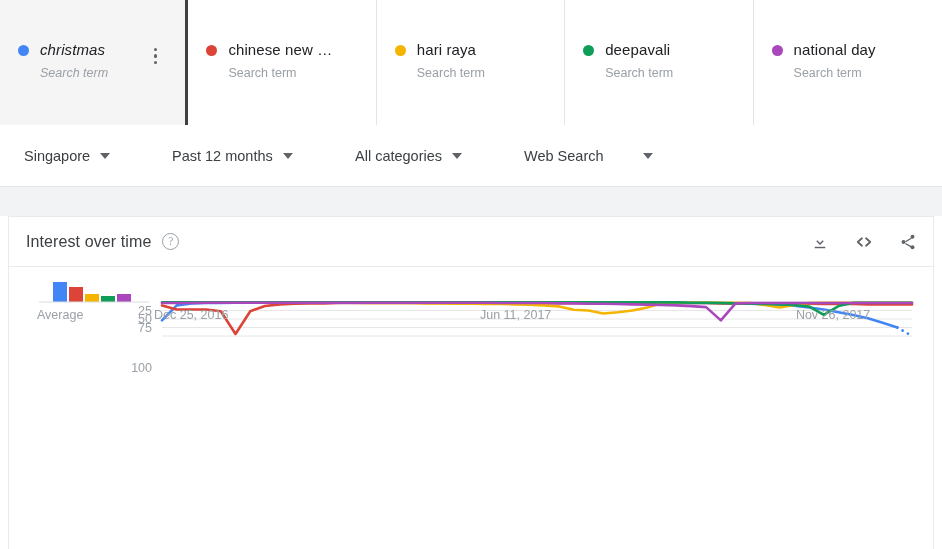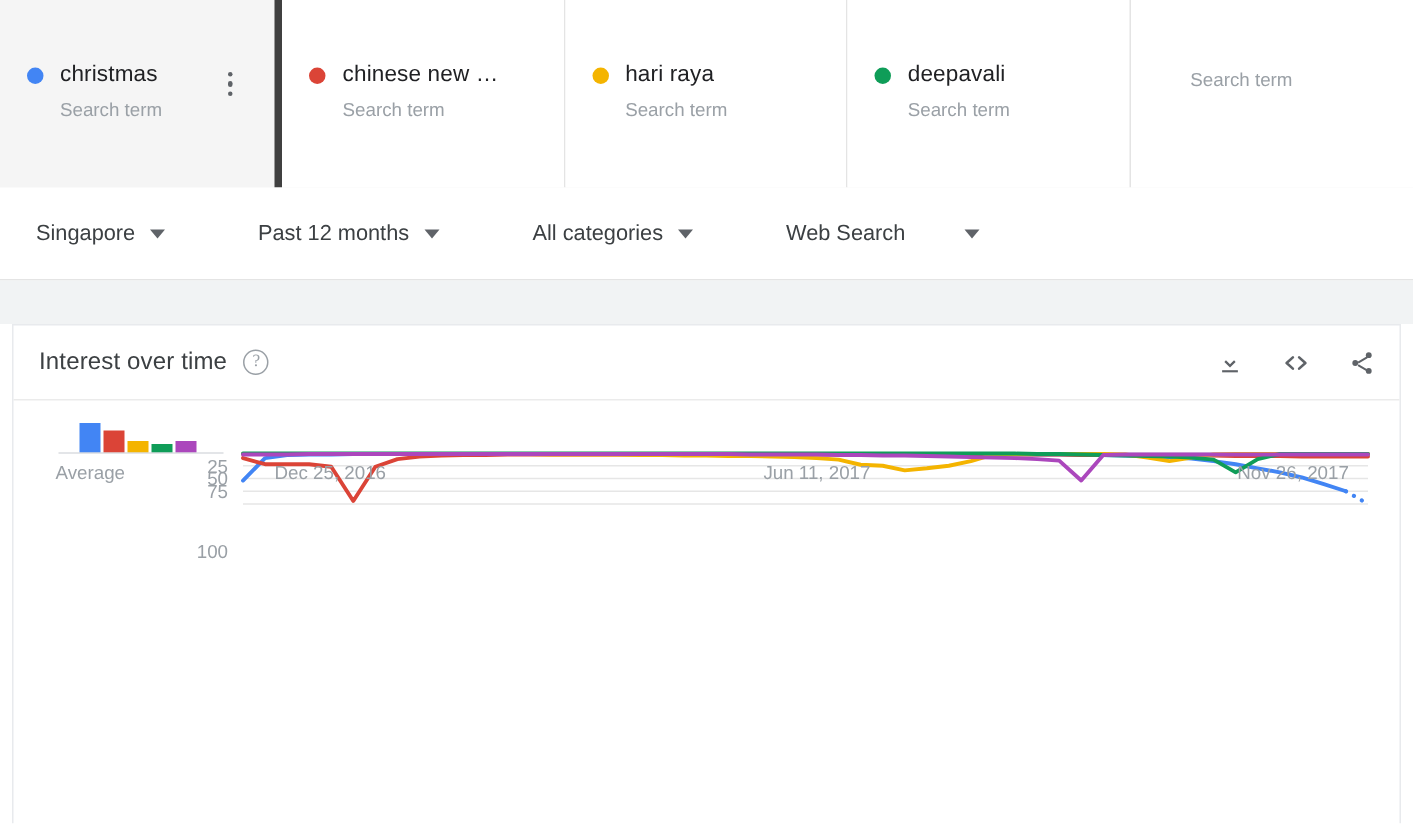--- a/index.html
+++ b/index.html
@@ -33,21 +33,22 @@
   .term-card {
     position: relative;
     width: 188.4px;
     height: 125px;
     background: #ffffff;
     border-right: 1px solid #e4e4e4;
     padding: 40px 0 0 18px;
   }
   .term-card.selected {
     background: #f5f5f5;
-    border-right: 5px solid #404040;
+    border-right: 3px solid #404040;
+    font-style: italic;
   }
   .term-card:last-child { border-right: none; }
 
   .term-main {
     display: flex;
     align-items: center;
     height: 20px;
   }
   .term-dot {
     width: 11px;
@@ -205,21 +206,20 @@
     font-size: 12.5px;
     color: #9aa0a6;
     line-height: 12px;
   }
   .xtick {
     position: absolute;
     font-size: 12.5px;
     color: #9aa0a6;
     line-height: 14px;
     white-space: nowrap;
-    margin-left: 29px;
   }
   .avg-label {
     position: absolute;
     left: 28px;
     top: 300px;
     width: 110px;
     font-size: 12.5px;
     color: #9aa0a6;
   }
 </style>
@@ -261,20 +261,24 @@
 
     <div class="term-card">
       <div class="term-main">
         <span class="term-dot" style="background:#0F9D58"></span>
         <span class="term-label">deepavali</span>
       </div>
       <div class="term-sub">Search term</div>
     </div>
 
     <div class="term-card">
+      <div class="term-main">
+        <span class="term-dot" style="background:#AB47BC"></span>
+        <span class="term-label">national day</span>
+      </div>
       <div class="term-sub">Search term</div>
     </div>
 
   </div>
 
   <div class="filter-bar">
     <div class="filter-item f1">
       <span>Singapore</span>
       <span class="caret"></span>
     </div>

